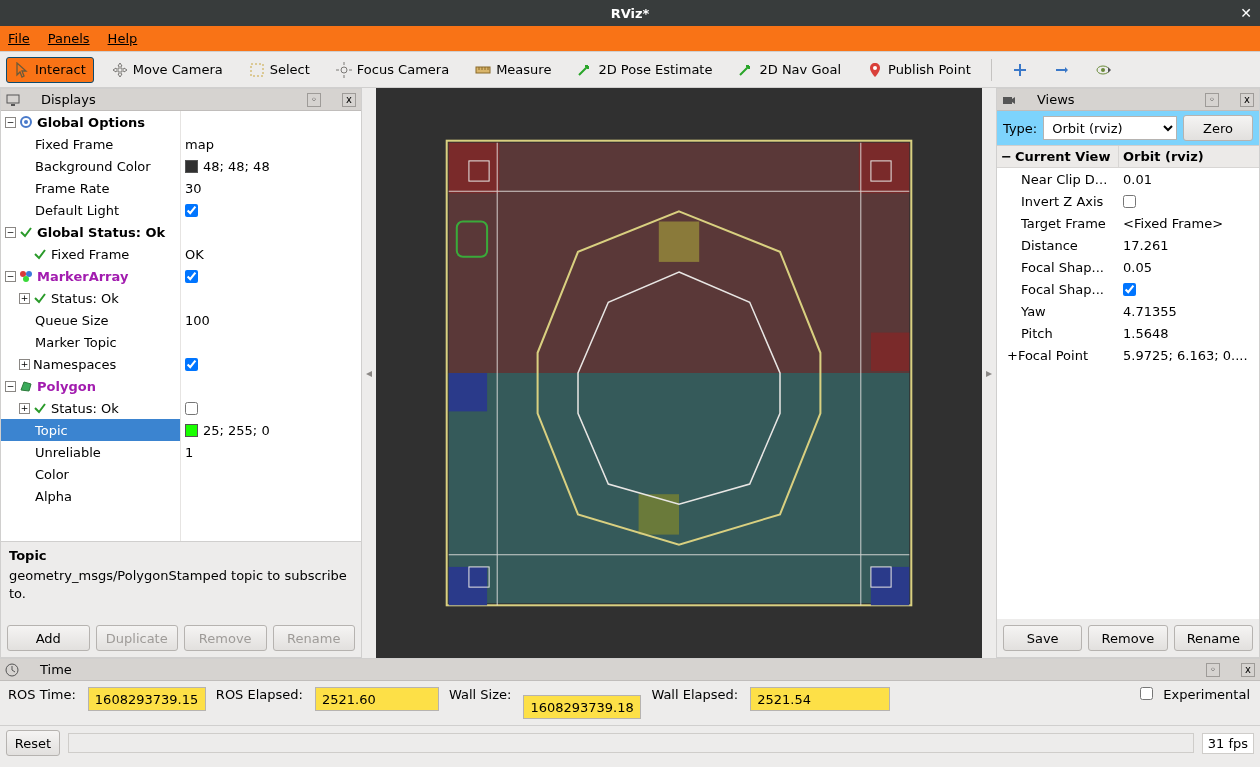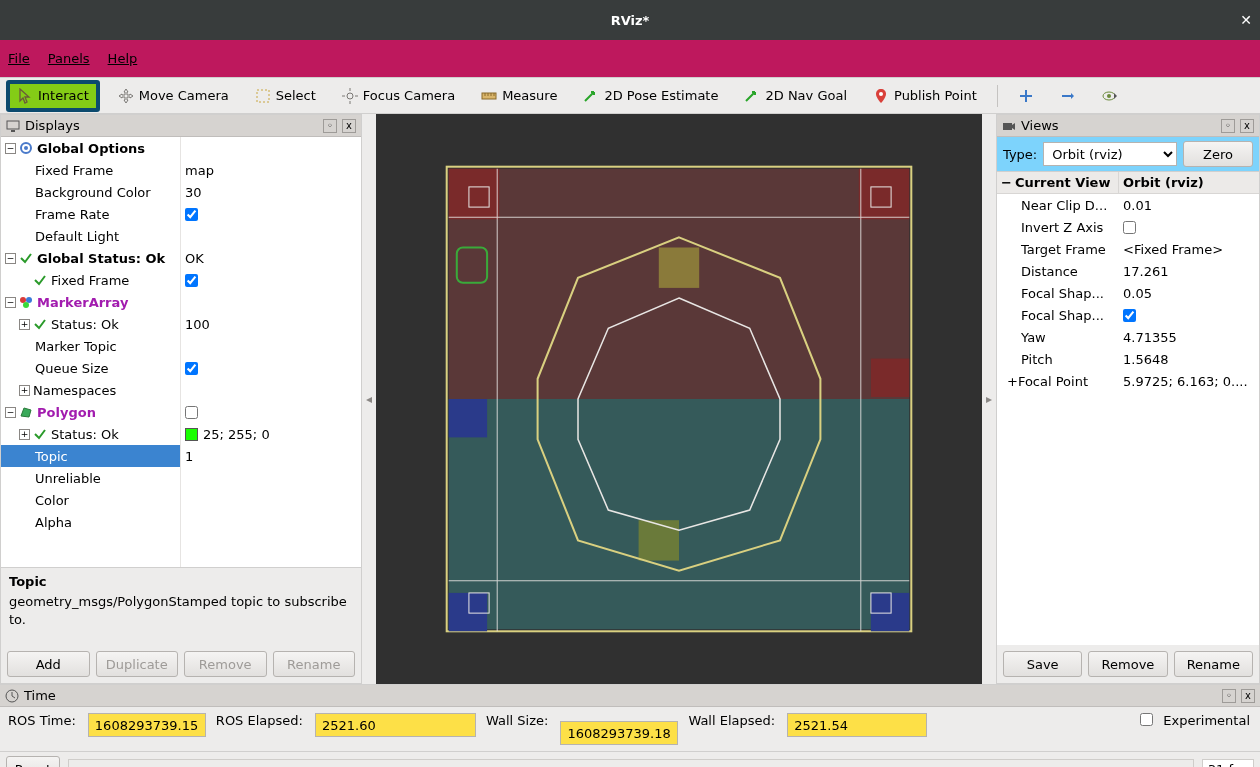--- a/index.html
+++ b/index.html
@@ -1,37 +1,37 @@
 <!DOCTYPE html>
 <html><head>
 <meta charset="utf-8">
 <style>
 * { box-sizing: border-box; margin: 0; padding: 0; font-family: "DejaVu Sans", "Ubuntu", sans-serif; font-size: 13px; }
 body { background: #edeceb; user-select: none; width: 1260px; height: 767px; overflow: hidden; }
 
-.titlebar { background: #383c3c; color: #fff; height: 40px; display: flex; align-items: center; justify-content: center; position: relative; }
+.titlebar { background: #383c3c; color: #fff; height: 26px; display: flex; align-items: center; justify-content: center; position: relative; }
 .titlebar .title { font-weight: bold; font-size: 13px; }
 .titlebar .close { position: absolute; right: 8px; font-size: 14px; cursor: pointer; }
 
-.menubar { background: #be185d; height: 38px; display: flex; align-items: center; padding: 0 8px; gap: 18px; border-bottom: 1px solid #d0cfce; }
+.menubar { background: #f97316; height: 26px; display: flex; align-items: center; padding: 0 8px; gap: 18px; border-bottom: 1px solid #d0cfce; }
 .menubar span { cursor: pointer; }
 .menubar .ul { text-decoration: underline; }
 
 .toolbar { background: #edeceb; height: 36px; display: flex; align-items: center; padding: 4px 6px; gap: 10px; border-bottom: 1px solid #d0cfce; }
 .toolbtn { display: inline-flex; align-items: center; gap: 5px; padding: 4px 7px; border: 1px solid transparent; border-radius: 3px; cursor: pointer; }
-.toolbtn.active { background: #84cc16; border: 4px solid #0c4a6e; }
+.toolbtn.active { background: #f97316; border: 1px solid #0c4a6e; }
 .toolsep { width: 1px; height: 22px; background: #c5c3c1; margin: 0 2px; }
 .tb-icon { width: 16px; height: 16px; display: inline-block; }
 
 .mainarea { display: flex; height: 570px; }
 
 .panel { background: #edeceb; display: flex; flex-direction: column; border: 1px solid #d0cfce; }
 .panel-left { width: 362px; }
 .panel-right { width: 264px; }
-.panel-header { background: #d6d3d0; height: 22px; display: flex; align-items: center; padding: 0 5px; gap: 5px; border-bottom: 1px solid #c0bdbb; }
+.panel-header { background: #d6d3d0; height: 22px; display: flex; align-items: center; padding: 0 5px; gap: 21px; border-bottom: 1px solid #c0bdbb; }
 .panel-header .ptitle { flex: 1; font-weight: normal; }
 .panel-header .pclose { width: 14px; height: 14px; border: 1px solid #9e9b98; font-size: 10px; text-align: center; line-height: 12px; cursor: pointer; }
 
 .tree { flex: 1; background: #fff; overflow: auto; display: flex; }
 .tree-labels { width: 180px; border-right: 1px solid #e6e4e2; }
 .tree-values { flex: 1; }
 .trow { height: 22px; display: flex; align-items: center; padding-left: 4px; white-space: nowrap; }
 .trow.selected { background: #3b84d0; color: #fff; }
 .trow .exp { width: 11px; height: 11px; border: 1px solid #8a8784; font-size: 9px; line-height: 9px; text-align: center; margin-right: 3px; cursor: pointer; background: #fff; color: #000; }
 .trow .ind { display: inline-block; }
@@ -229,25 +229,25 @@
         <div class="trow">
             <span class="ind" style="width:14px"></span>
             <span class="exp">+</span>
             <svg class="icon16" viewBox="0 0 14 14">
               <path d="M2 7 L6 11 L12 3" stroke="#2a9a2a" stroke-width="2" fill="none"></path>
             </svg>
             <span>Status: Ok</span>
           </div>
         <div class="trow">
             <span class="ind" style="width:30px"></span>
+            <span>Queue Size</span>
+          </div>
+        <div class="trow">
+            <span class="ind" style="width:30px"></span>
             <span>Marker Topic</span>
-          </div>
-        <div class="trow">
-            <span class="ind" style="width:30px"></span>
-            <span>Queue Size</span>
           </div>
         <div class="trow">
             <span class="ind" style="width:14px"></span>
             <span class="exp">+</span>
             <span>Namespaces</span>
           </div>
         <div class="trow">
             <span class="exp">−</span>
             <svg class="icon16" viewBox="0 0 14 14">
               <path d="M2 11 L5 3 L12 5 L10 12 Z" fill="#3aaa5a" stroke="#2a7a3a"></path>
@@ -276,20 +276,24 @@
           </div>
         <div class="trow">
             <span class="ind" style="width:30px"></span>
             <span>Alpha</span>
           </div>
       </div>
       <div class="tree-values">
         <div class="trow"></div>
         <div class="trow">
             <span>map</span>
+          </div>
+        <div class="trow">
+            <span class="swatch" style="background:#303030"></span>
+            <span>48; 48; 48</span>
           </div>
         <div class="trow">
             <span>30</span>
           </div>
         <div class="trow">
             <input type="checkbox" class="chk" checked="" style="">
           </div>
         <div class="trow"></div>
         <div class="trow">
             <span>OK</span>
@@ -476,21 +480,21 @@
         <path d="M7 3 V7 L10 9" stroke="#555" fill="none"></path>
       </svg>
     <span class="ptitle">Time</span>
     <span class="pclose">◦</span>
     <span class="pclose">x</span>
   </div>
   <div class="timefields">
     <label>ROS Time:</label>
     <input type="text" style="width: 118px;" value="1608293739.15">
     <label>ROS Elapsed:</label>
-    <input type="text" style="width: 161px;" value="2521.60">
+    <input type="text" style="width: 124px;" value="2521.60">
     <label>Wall Size:</label>
     <input type="text" style="width: 118px; margin-top: 8px;" value="1608293739.18">
     <label>Wall Elapsed:</label>
     <input type="text" style="width: 140px;" value="2521.54">
     <div class="spacer"></div>
     <input type="checkbox" style="">
     <label>Experimental</label>
   </div>
 </div>
 

